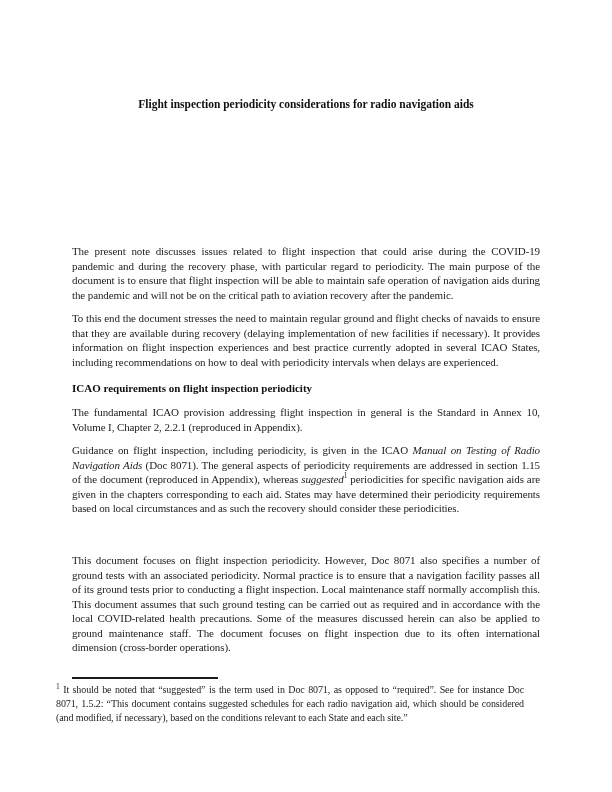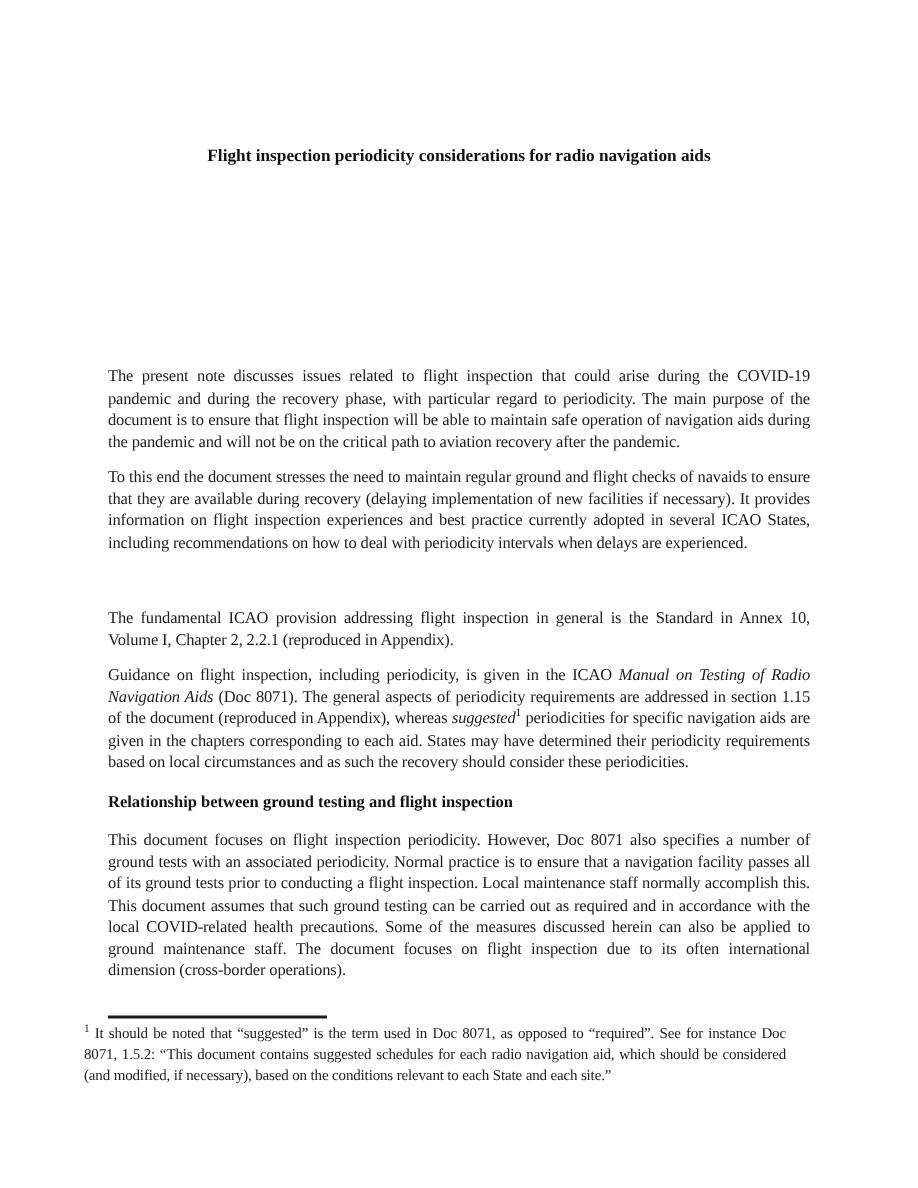--- a/index.html
+++ b/index.html
@@ -75,26 +75,26 @@
 <div class="page">
 
   <div class="abs doc-title" style="top:97px">Flight inspection periodicity considerations for radio navigation aids</div>
 
 
 
   <p class="abs para" style="top:244px">The present note discusses issues related to flight inspection that could arise during the COVID-19 pandemic and during the recovery phase, with particular regard to periodicity. The main purpose of the document is to ensure that flight inspection will be able to maintain safe operation of navigation aids during the pandemic and will not be on the critical path to aviation recovery after the pandemic.</p>
 
   <p class="abs para" style="top:311px">To this end the document stresses the need to maintain regular ground and flight checks of navaids to ensure that they are available during recovery (delaying implementation of new facilities if necessary). It provides information on flight inspection experiences and best practice currently adopted in several ICAO States, including recommendations on how to deal with periodicity intervals when delays are experienced.</p>
 
+  <h2 class="abs heading" style="top:381px">ICAO requirements on flight inspection periodicity</h2>
 
   <p class="abs para" style="top:405px">The fundamental ICAO provision addressing flight inspection in general is the Standard in Annex 10, Volume I, Chapter 2, 2.2.1 (reproduced in Appendix).</p>
 
   <p class="abs para" style="top:443px"><span>Guidance on flight inspection, including periodicity, is given in the ICAO </span><i>Manual on Testing of Radio Navigation Aids</i><span> (Doc 8071). The general aspects of periodicity requirements are addressed in section 1.15 of the document (reproduced in Appendix), whereas </span><i>suggested</i><sup class="fn-ref">1</sup><span> periodicities for specific navigation aids are given in the chapters corresponding to each aid. States may have determined their periodicity requirements based on local circumstances and as such the recovery should consider these periodicities.</span></p>
 
-  <h2 class="abs heading" style="top:528px">Relationship between ground testing and flight inspection</h2>
 
   <p class="abs para" style="top:553px">This document focuses on flight inspection periodicity. However, Doc 8071 also specifies a number of ground tests with an associated periodicity. Normal practice is to ensure that a navigation facility passes all of its ground tests prior to conducting a flight inspection. Local maintenance staff normally accomplish this. This document assumes that such ground testing can be carried out as required and in accordance with the local COVID-related health precautions. Some of the measures discussed herein can also be applied to ground maintenance staff. The document focuses on flight inspection due to its often international dimension (cross-border operations).</p>
 
   <div class="footnote-sep"></div>
 
   <div class="footnote"><sup class="fn-ref">1</sup><span> It should be noted that “suggested” is the term used in Doc 8071, as opposed to “required”. See for instance Doc 8071, 1.5.2:  “This document contains suggested schedules for each radio navigation aid, which should be considered (and modified, if necessary), based on the conditions relevant to each State and each site.”</span></div>
 
 </div>
 
 </body></html>

